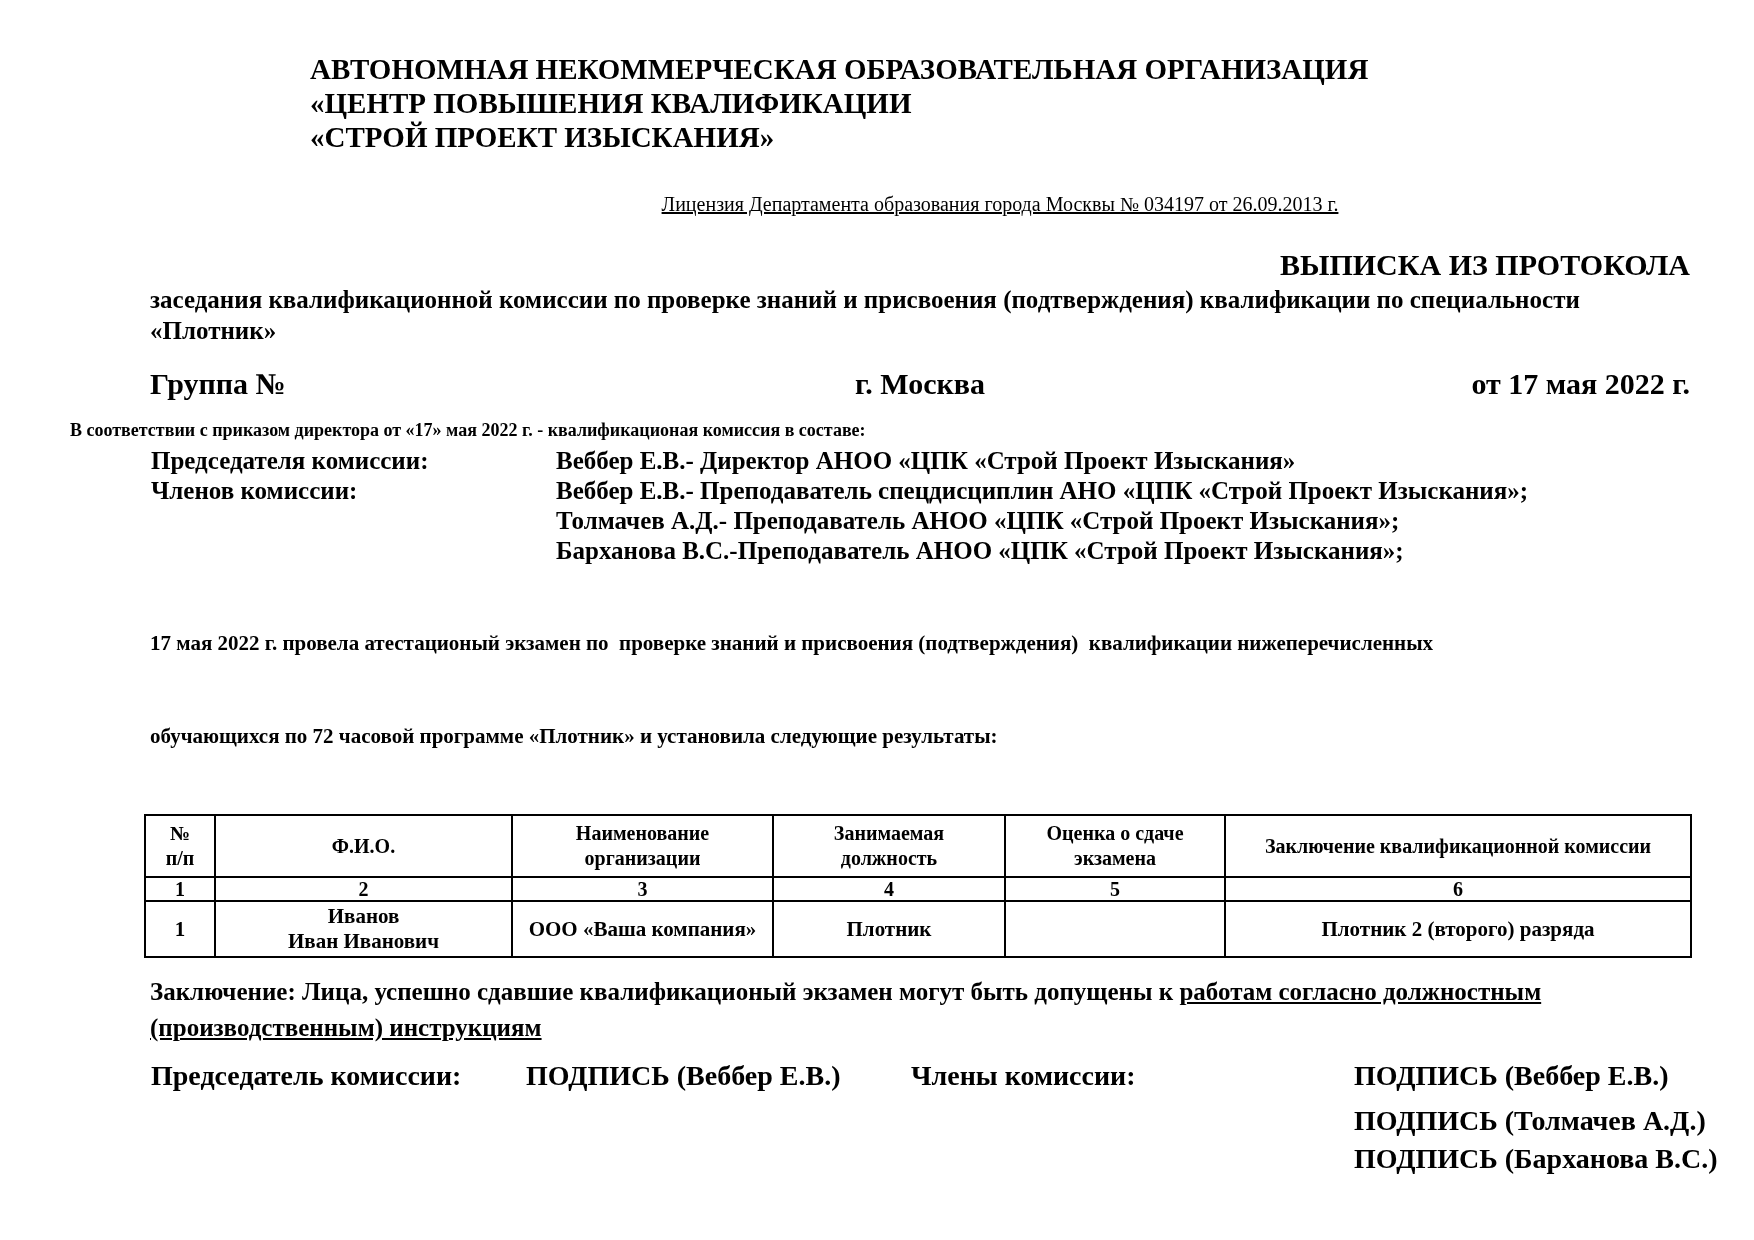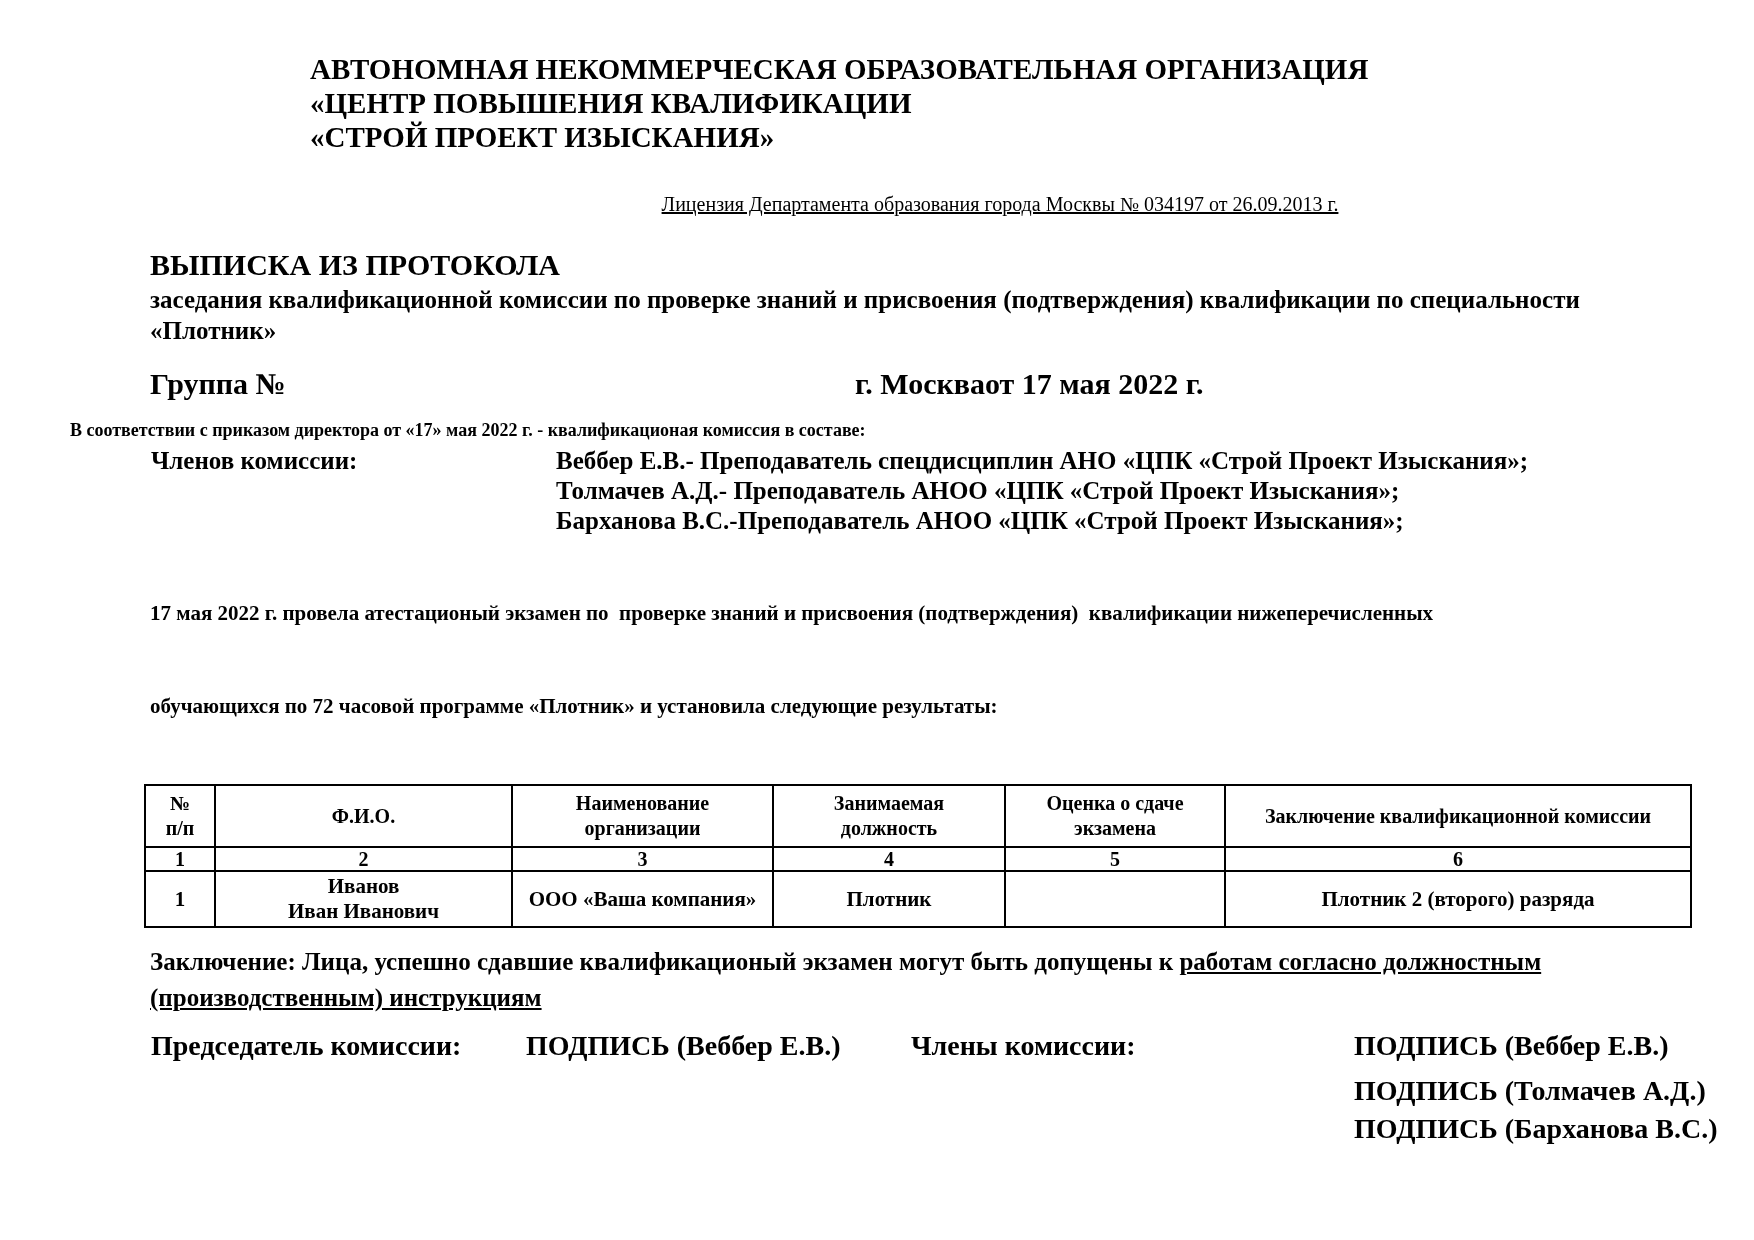--- a/index.html
+++ b/index.html
@@ -26,40 +26,40 @@
     text-align: center;
     font-weight: normal;
     font-size: 20px;
     line-height: 28px;
   }
   .license-line { text-decoration: underline; }
 
   
   .doc-title {
     margin: 28px 64px 0 150px;
-    text-align: left;
+    text-align: right;
     font-size: 30px;
     line-height: 38px;
   }
   .doc-subtitle {
     margin: 0 64px 0 150px;
     font-size: 25px;
     line-height: 31px;
   }
 
   
   .meta-row {
     margin: 22px 64px 0 150px;
     display: grid;
     grid-template-columns: 1fr auto 1fr;
     font-size: 30px;
     line-height: 31px;
   }
   .meta-city { text-align: center; }
-  .meta-date { text-align: left; }
+  .meta-date { text-align: right; }
 
   .order-line {
     margin: 16px 64px 0 70px;
     font-size: 18px;
     line-height: 31px;
   }
 
   .commission { margin: 0 64px 0 151px; font-size: 25px; }
   .commission-row { display: flex; line-height: 30px; }
   .commission-row .c-label { width: 405px; flex: 0 0 405px; }
@@ -135,20 +135,24 @@
 
   <div class="meta-row">
     <div class="meta-group">Группа №</div>
     <div class="meta-city">г. Москва</div>
     <div class="meta-date">от 17 мая 2022 г.</div>
   </div>
 
   <div class="order-line">В соответствии с приказом директора от «17» мая 2022 г. - квалификационая комиссия в составе:</div>
 
   <div class="commission">
+    <div class="commission-row">
+      <div class="c-label">Председателя комиссии:</div>
+      <div class="c-value">Веббер Е.В.- Директор АНОО «ЦПК «Строй Проект Изыскания»</div>
+    </div>
     <div class="commission-row">
       <div class="c-label">Членов комиссии:</div>
       <div class="c-value">Веббер Е.В.- Преподаватель спецдисциплин АНО «ЦПК «Строй Проект Изыскания»;</div>
     </div>
     <div class="commission-row">
       <div class="c-label"></div>
       <div class="c-value">Толмачев А.Д.- Преподаватель АНОО «ЦПК «Строй Проект Изыскания»;</div>
     </div>
     <div class="commission-row">
       <div class="c-label"></div>

